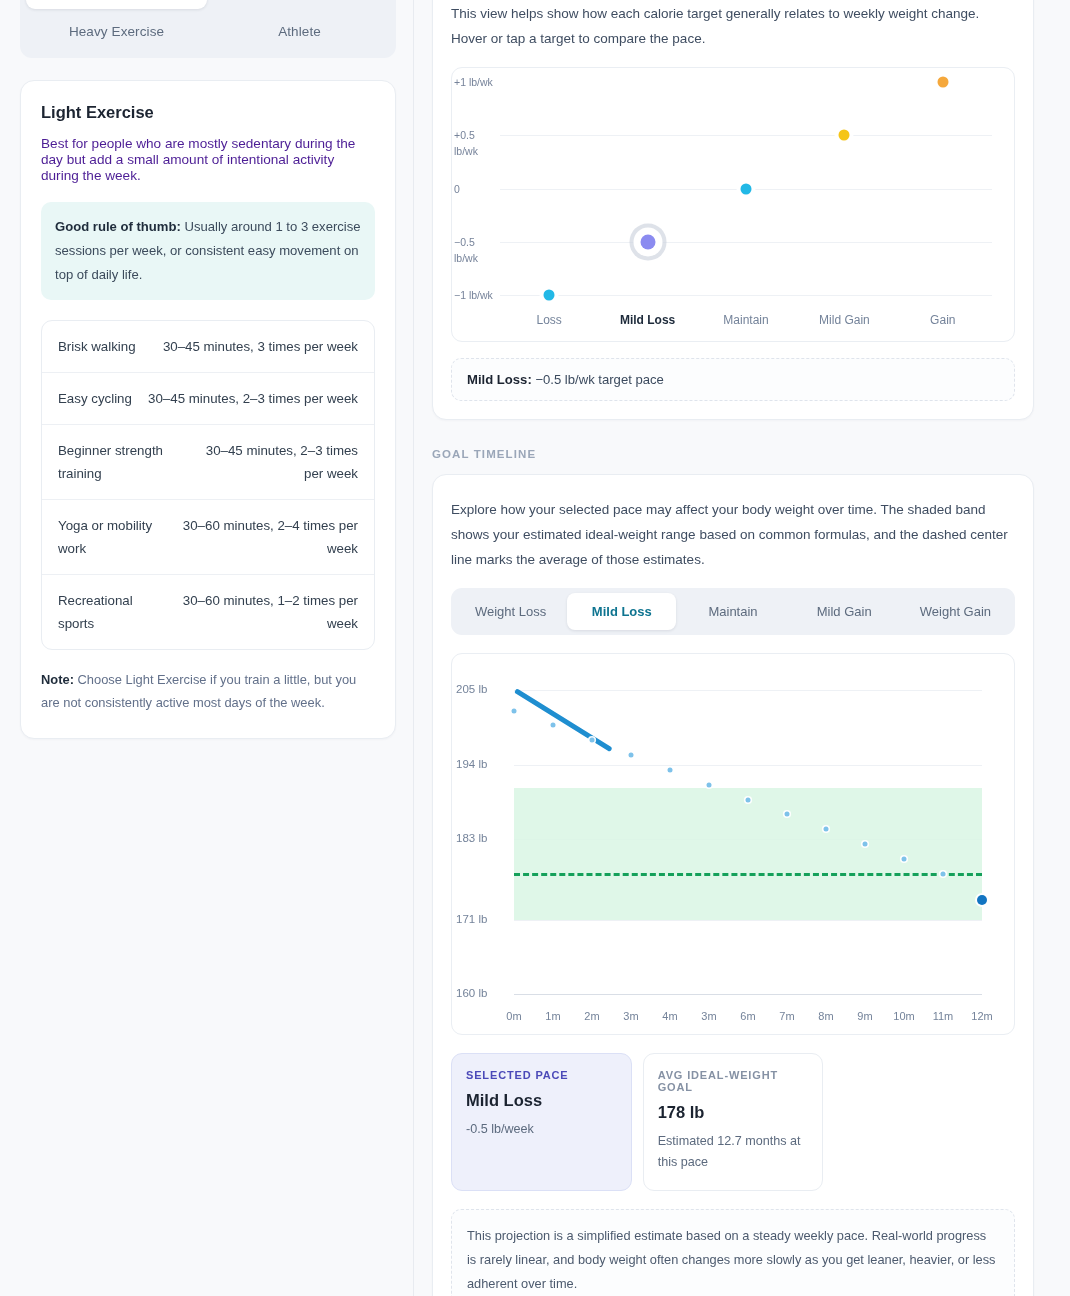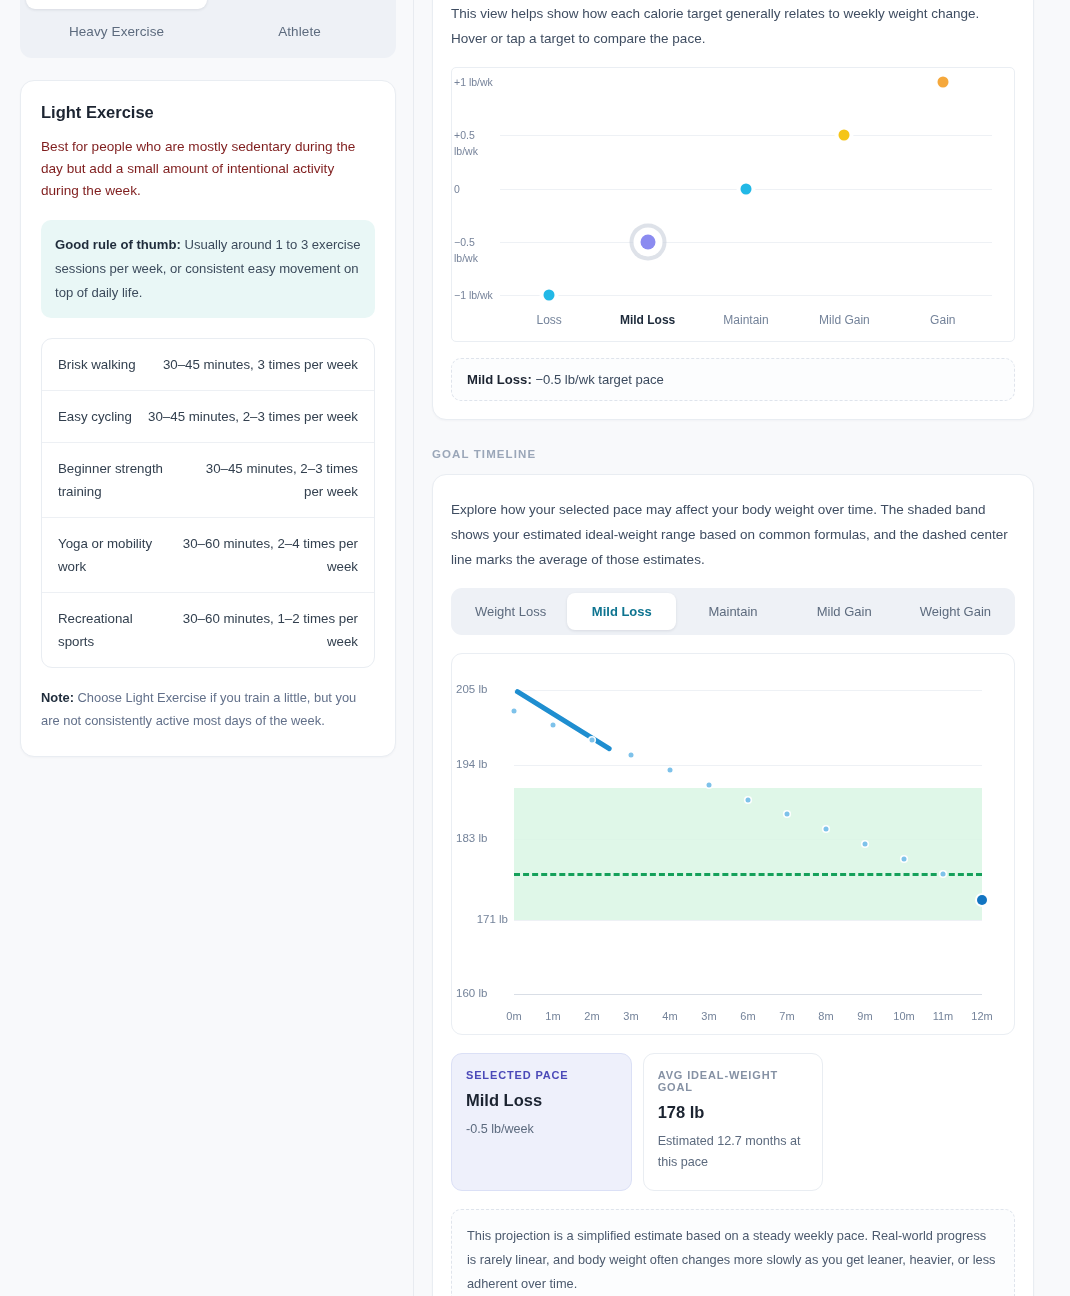--- a/index.html
+++ b/index.html
@@ -60,22 +60,22 @@
     box-shadow: 0 1px 2px rgba(20,30,50,.03);
   }
   .info-title {
     font-size: 16.5px;
     font-weight: 700;
     color: #1c2431;
     margin-bottom: 14px;
   }
   .info-desc {
     font-size: 13.6px;
-    line-height: 22px;
-    color: #7f1d1d;
+    line-height: 16px;
+    color: #4c1d95;
     margin-bottom: 18px;
   }
 
   .tip-box {
     background: #e9f7f6;
     border-radius: 10px;
     padding: 13px 14px;
     font-size: 13.1px;
     line-height: 24px;
     color: #3c4b5c;
@@ -137,21 +137,21 @@
   .panel-intro {
     font-size: 13.5px;
     line-height: 25px;
     color: #3f4d61;
     margin-bottom: 16px;
   }
 
   
   .pace-chart-frame {
     border: 1px solid #eaeef3;
-    border-radius: 5px;
+    border-radius: 11px;
     height: 275px;
     position: relative;
     overflow: hidden;
   }
   .pace-plot {
     position: absolute;
     left: 48px; right: 22px;
     top: 14px; bottom: 46px;
   }
   .pace-gridline {
@@ -455,21 +455,21 @@
 
       <div class="proj-frame">
         <div class="proj-plot" id="proj-plot">
             <div class="proj-grid" style="top: 20.25px;"></div>
             <div class="proj-ylab" style="top: 20.25px; left: -58px;">205 lb</div>
             <div class="proj-grid" style="top: 94.5px;"></div>
             <div class="proj-ylab" style="top: 94.5px; left: -58px;">194 lb</div>
             <div class="proj-grid" style="top: 168.75px;"></div>
             <div class="proj-ylab" style="top: 168.75px; left: -58px;">183 lb</div>
             <div class="proj-grid" style="top: 249.75px;"></div>
-            <div class="proj-ylab" style="top: 249.75px; left: -58px; text-align: right;">171 lb</div>
+            <div class="proj-ylab" style="top: 249.75px; left: -58px;">171 lb</div>
             <div class="proj-grid axis" style="top: 324px;"></div>
             <div class="proj-ylab" style="top: 324px; left: -58px;">160 lb</div>
             <div class="proj-band" style="top: 118.125px; height: 131.625px; background: rgb(217, 246, 228);"></div>
             <div class="proj-centerline" style="top: 202.5px; border-top-color: rgb(21, 160, 90);"></div>
             <div class="proj-leadline" style="left: 0px; top: 20.25px; width: 112.508px; background: rgb(31, 142, 208); transform: rotate(31.8677deg) translateY(-50%);"></div>
             <div class="proj-pt" style="left: 0px; top: 40.5px;"></div>
             <div class="proj-pt" style="left: 39px; top: 55.35px;"></div>
             <div class="proj-pt" style="left: 78px; top: 70.2px;"></div>
             <div class="proj-pt" style="left: 117px; top: 85.05px;"></div>
             <div class="proj-pt" style="left: 156px; top: 99.9px;"></div>

